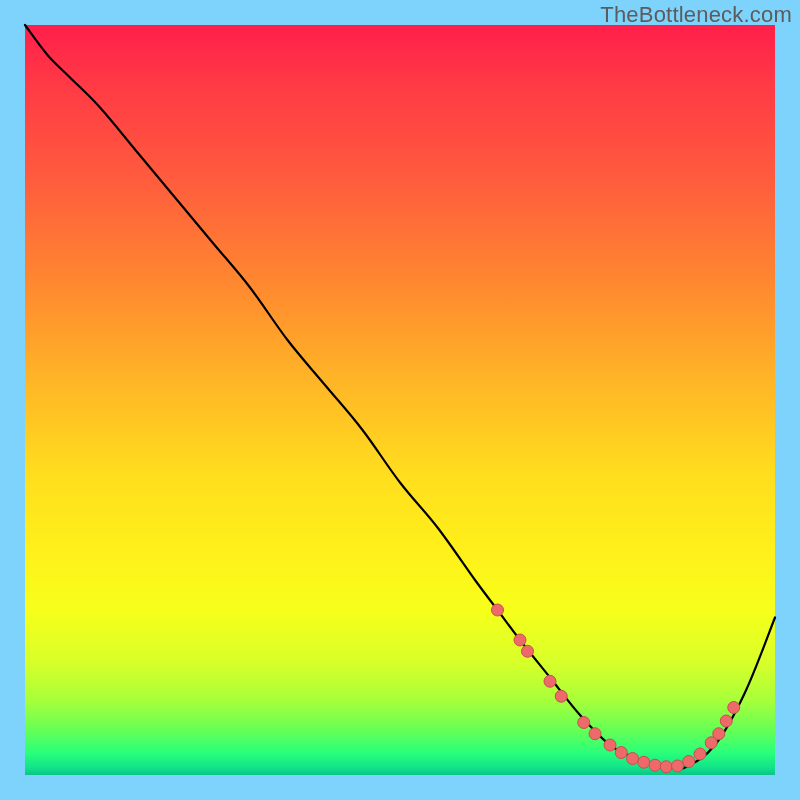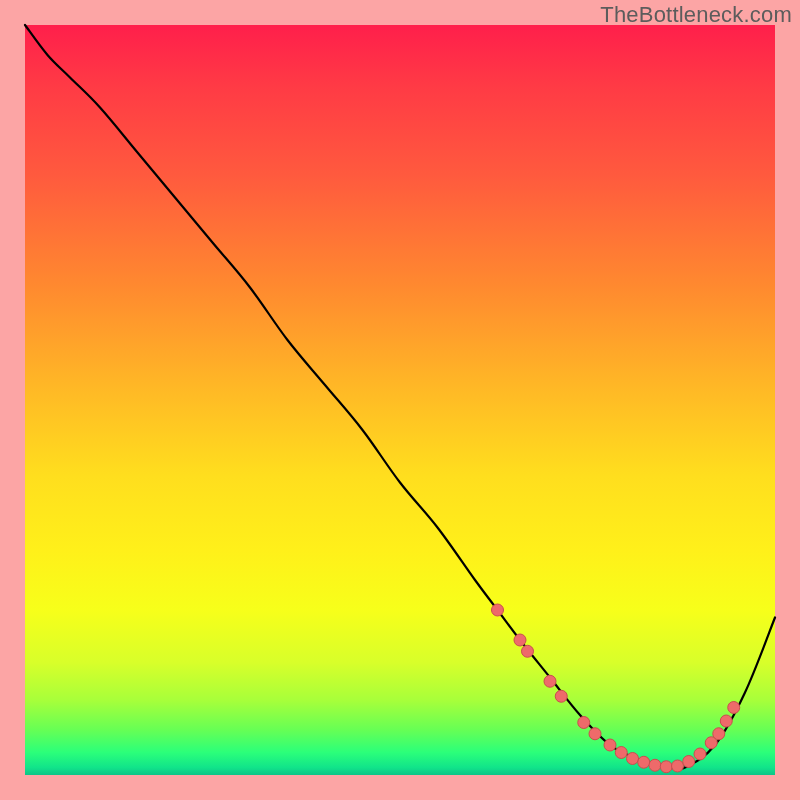--- a/index.html
+++ b/index.html
@@ -8,21 +8,21 @@
     width: 800px;
     height: 800px;
     background: #000;
     overflow: hidden;
     font-family: Arial, Helvetica, sans-serif;
   }
   .frame {
     position: relative;
     width: 800px;
     height: 800px;
-    background: #fca5a5;
+    background: #7dd3fc;
     text-align: center;
   }
   .plot {
     position: absolute;
     left: 25px;
     top: 25px;
     width: 750px;
     height: 750px;
     
     background: linear-gradient(

